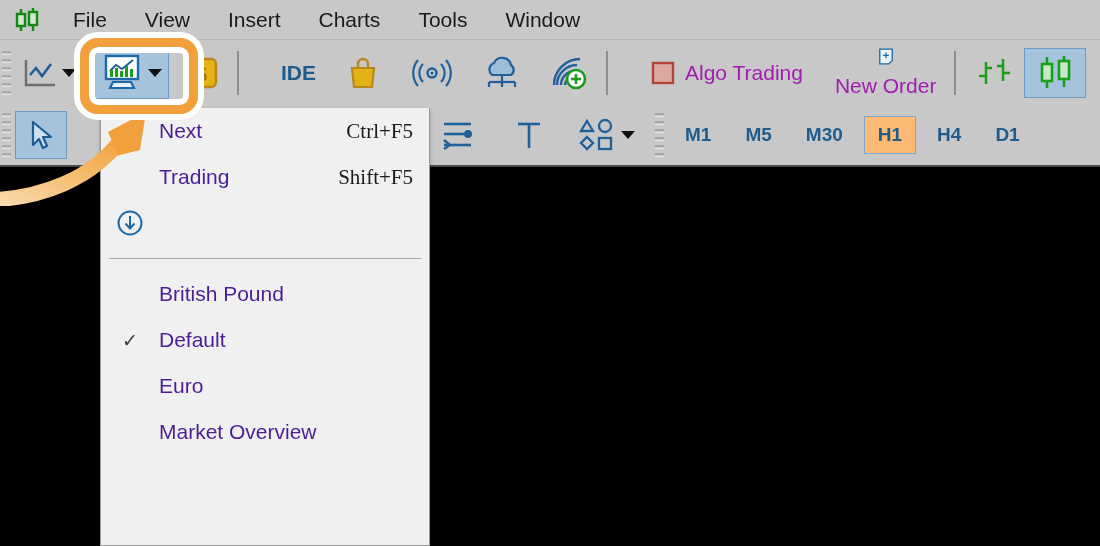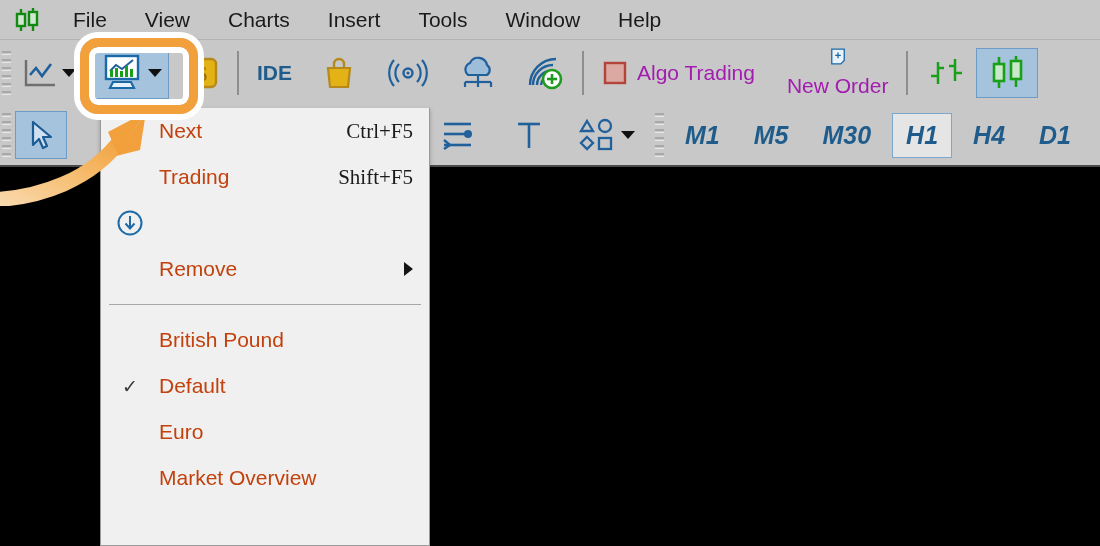--- a/index.html
+++ b/index.html
@@ -41,51 +41,51 @@
     width: 9px; height: 44px; margin: 0 4px 0 2px;
     background-image: repeating-linear-gradient(to bottom, #a8a8a8 0px, #a8a8a8 2px, transparent 2px, transparent 3px,
                        #e8e8e8 3px, #e8e8e8 4px, transparent 4px, transparent 8px);
     flex: 0 0 auto;
   }
   .tb-sep { width: 2px; height: 44px; background: #8e8e8e; margin: 0 10px; flex: 0 0 auto; }
   .tb-btn {
     height: 50px; display: flex; align-items: center; justify-content: center;
     padding: 0 8px; flex: 0 0 auto; cursor: default;
   }
-  .tb-btn.labeled { gap: 9px; }
+  .tb-btn.labeled { gap: 9px; margin-left: 24px; }
   .tb-label { font-size: 21px; color: #a21caf; white-space: nowrap; }
   .tb-btn.active-box {
     background: #a6c3dd; border: 1px solid #6d9bc4;
   }
   .caret { width: 0; height: 0; border-left: 7px solid transparent; border-right: 7px solid transparent;
            border-top: 8px solid #101010; margin-left: 5px; }
 
   .tf-btn {
-    font-size: 25px; color: #1f5c8b; font-weight: 700;
-    padding: 7px 13px; margin: 0 4px; white-space: nowrap; font-style: italic;
-  }
-  .tf-btn.active { background: #e5e5e5; border: 1px solid #7ba7cc; }
+    font-size: 19px; color: #1f5c8b; font-weight: 700;
+    padding: 7px 13px; margin: 0 4px; white-space: nowrap;
+  }
+  .tf-btn.active { background: #fdba74; border: 1px solid #7ba7cc; }
 
   
   #chart-area { position: absolute; left: 0; top: 167px; width: 1100px; height: 379px; background: #000; }
 
   
   #profiles-menu {
     position: absolute; left: 100px; top: 108px; width: 330px; height: 438px;
     background: #f0f0f0; border: 1px solid #9a9a9a; border-top: none;
     box-shadow: 0 2px 4px rgba(0,0,0,.25);
     z-index: 40;
   }
   .mi {
     height: 46px; display: flex; align-items: center; position: relative;
     padding: 0 16px 0 0;
   }
   .mi-icon { width: 58px; display: flex; align-items: center; justify-content: center; flex: 0 0 auto; }
   .mi-check { width: 58px; flex: 0 0 auto; text-align: center; font-size: 19px; color: #3a3a3a; }
-  .mi-label { font-size: 21px; color: #c2410c; flex: 1 1 auto; white-space: nowrap; }
+  .mi-label { font-size: 21px; color: #4c1d95; flex: 1 1 auto; white-space: nowrap; }
   .mi-accel { font-size: 21px; color: #1b1b1b; white-space: nowrap; font-family: Liberation Serif, serif; }
   .mi-arrow { width: 0; height: 0; border-top: 7px solid transparent; border-bottom: 7px solid transparent;
               border-left: 9px solid #151515; margin-left: 10px; }
   .mi-sep { height: 1px; background: #a7a7a7; margin: 12px 8px 12px 8px; }
 
   
   #hl-ring {
     position: absolute; left: 80px; top: 38px; width: 118px; height: 76px;
     border: 9px solid #f2a03c; border-radius: 18px;
     box-shadow: 0 0 0 6px #ffffff, inset 0 0 0 6px #ffffff;
@@ -102,25 +102,24 @@
   <div id="app-logo">
     <svg width="30" height="26" viewBox="0 0 30 26">
       <line x1="9" y1="2" x2="9" y2="24" stroke="#128a12" stroke-width="2.4"></line>
       <rect x="5" y="7" width="8" height="12" fill="#cfe8cf" stroke="#128a12" stroke-width="2.4"></rect>
       <line x1="21" y1="1" x2="21" y2="24" stroke="#128a12" stroke-width="2.4"></line>
       <rect x="17" y="5" width="8" height="13" fill="#cfe8cf" stroke="#128a12" stroke-width="2.4"></rect>
     </svg>
   </div>
   <div class="menubar-item">File</div>
   <div class="menubar-item">View</div>
+  <div class="menubar-item">Insert</div>
   <div class="menubar-item">Charts</div>
-  <div class="menubar-item">Insert</div>
   <div class="menubar-item">Tools</div>
   <div class="menubar-item">Window</div>
-  <div class="menubar-item">Help</div>
 </div>
 
 <div id="toolbar1">
   <div class="grip"></div>
 
   <div class="tb-btn">
     <svg width="34" height="32" viewBox="0 0 34 32">
       <polyline points="3,3 3,28 32,28" fill="none" stroke="#6f6f6f" stroke-width="2.4"></polyline>
       <polyline points="7,18 13,11 19,19 28,7" fill="none" stroke="#20619c" stroke-width="2.6"></polyline>
     </svg>
@@ -301,25 +300,20 @@
       <svg width="30" height="30" viewBox="0 0 30 30">
         <circle cx="15" cy="15" r="11.5" fill="none" stroke="#1e6ba8" stroke-width="2"></circle>
         <line x1="15" y1="8" x2="15" y2="20" stroke="#1e6ba8" stroke-width="2"></line>
         <path d="M10.5 15.5 L15 20.5 L19.5 15.5" fill="none" stroke="#1e6ba8" stroke-width="2"></path>
       </svg>
     </div>
     <div class="mi-accel"></div>
   </div>
 
 
-  <div class="mi">
-    <div class="mi-icon"></div>
-    <div class="mi-label">Remove</div>
-    <div class="mi-arrow"></div>
-  </div>
 
   <div class="mi-sep"></div>
 
   <div class="mi">
     <div class="mi-check"></div>
     <div class="mi-label">British Pound</div>
   </div>
 
   <div class="mi">
     <div class="mi-check">✓</div>

